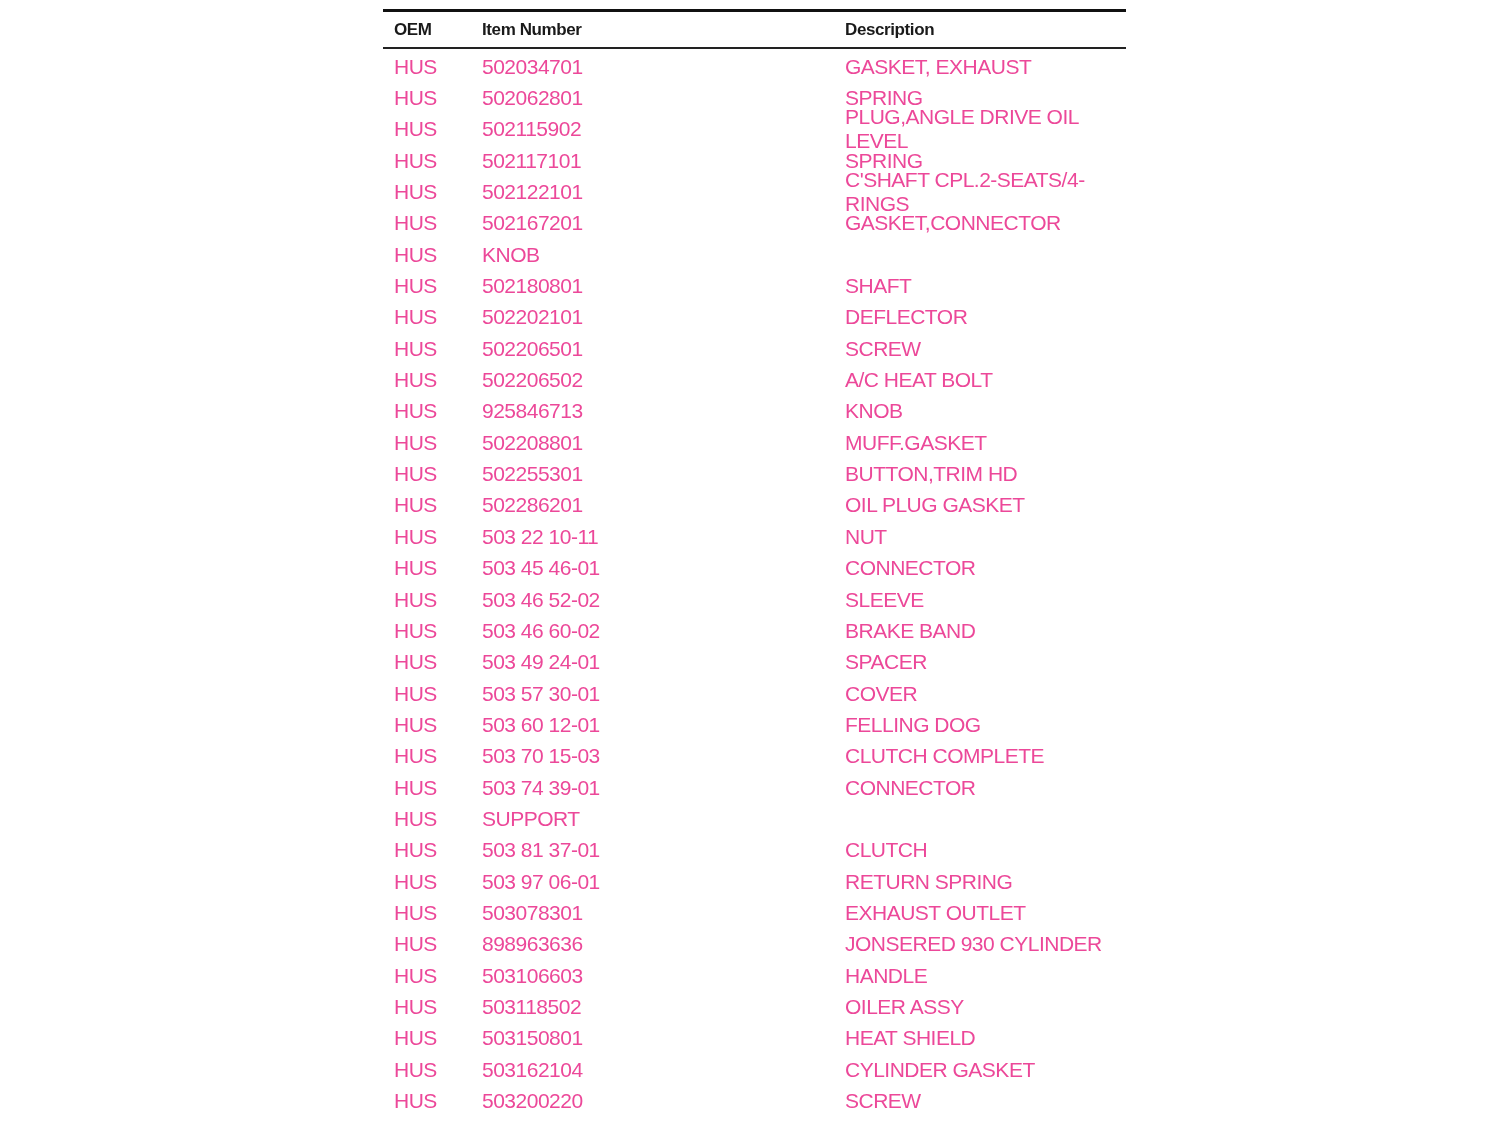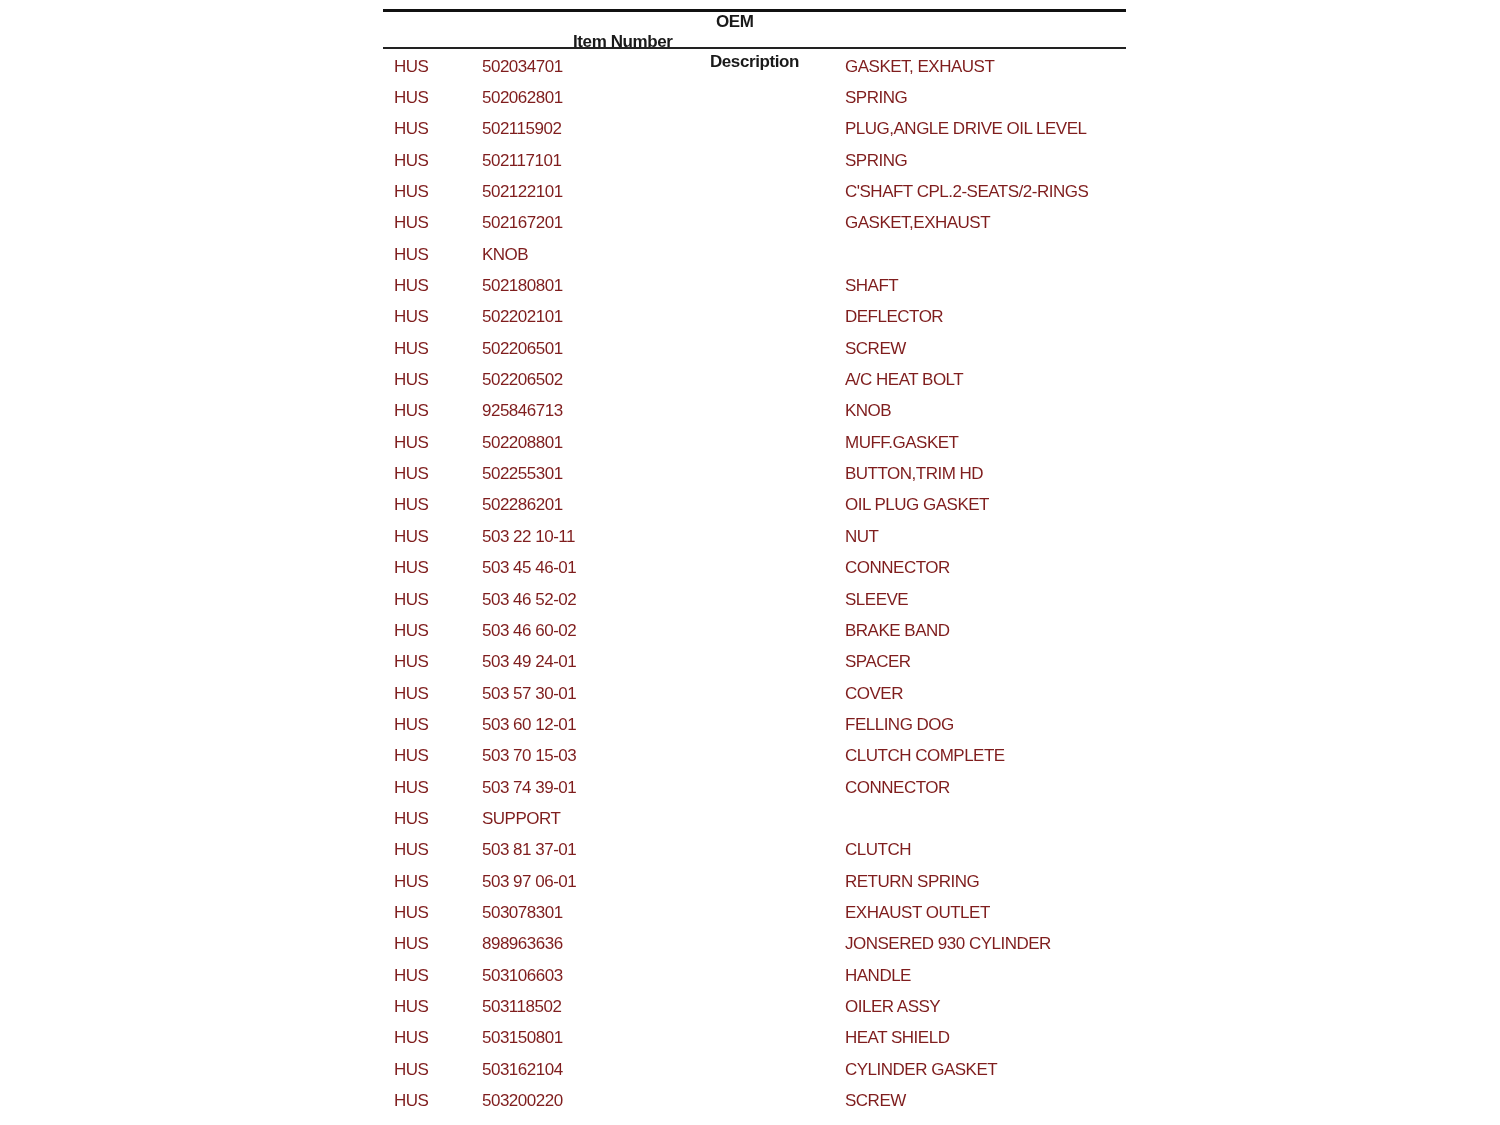--- a/index.html
+++ b/index.html
@@ -26,38 +26,37 @@
       background: #111;
       width: 100%;
     }
     .header-row {
       display: flex;
       height: 35px;
       align-items: center;
       font-weight: bold;
       font-size: 17px;
       letter-spacing: -0.4px;
-      flex-direction: column;
     }
     .header-rule {
       height: 2px;
       background: #222;
       width: 100%;
     }
     .col-oem { width: 99px; padding-left: 11px; box-sizing: border-box; }
     .col-item { width: 363px; }
     .col-desc { flex: 1; }
     .rows { padding-top: 2px; }
     .row {
       display: flex;
       height: 31.35px;
       align-items: center;
-      font-size: 17px;
+      font-size: 21px;
       letter-spacing: -0.5px;
-      color: #7f1d1d;
+      color: #ec4899;
     }
   </style>
 </head>
 <body>
 
 <div class="page">
   <div class="top-rule"></div>
   <div class="header-row">
     <div class="col-oem">OEM</div>
     <div class="col-item">Item Number</div>
@@ -81,26 +80,26 @@
         <div class="col-desc">PLUG,ANGLE DRIVE OIL LEVEL</div>
       </div>
       <div class="row">
         <div class="col-oem">HUS</div>
         <div class="col-item">502117101</div>
         <div class="col-desc">SPRING</div>
       </div>
       <div class="row">
         <div class="col-oem">HUS</div>
         <div class="col-item">502122101</div>
-        <div class="col-desc">C'SHAFT CPL.2-SEATS/2-RINGS</div>
+        <div class="col-desc">C'SHAFT CPL.2-SEATS/4-RINGS</div>
       </div>
       <div class="row">
         <div class="col-oem">HUS</div>
         <div class="col-item">502167201</div>
-        <div class="col-desc">GASKET,EXHAUST</div>
+        <div class="col-desc">GASKET,CONNECTOR</div>
       </div>
       <div class="row">
         <div class="col-oem">HUS</div>
         <div class="col-desc">KNOB</div>
       </div>
       <div class="row">
         <div class="col-oem">HUS</div>
         <div class="col-item">502180801</div>
         <div class="col-desc">SHAFT</div>
       </div>

